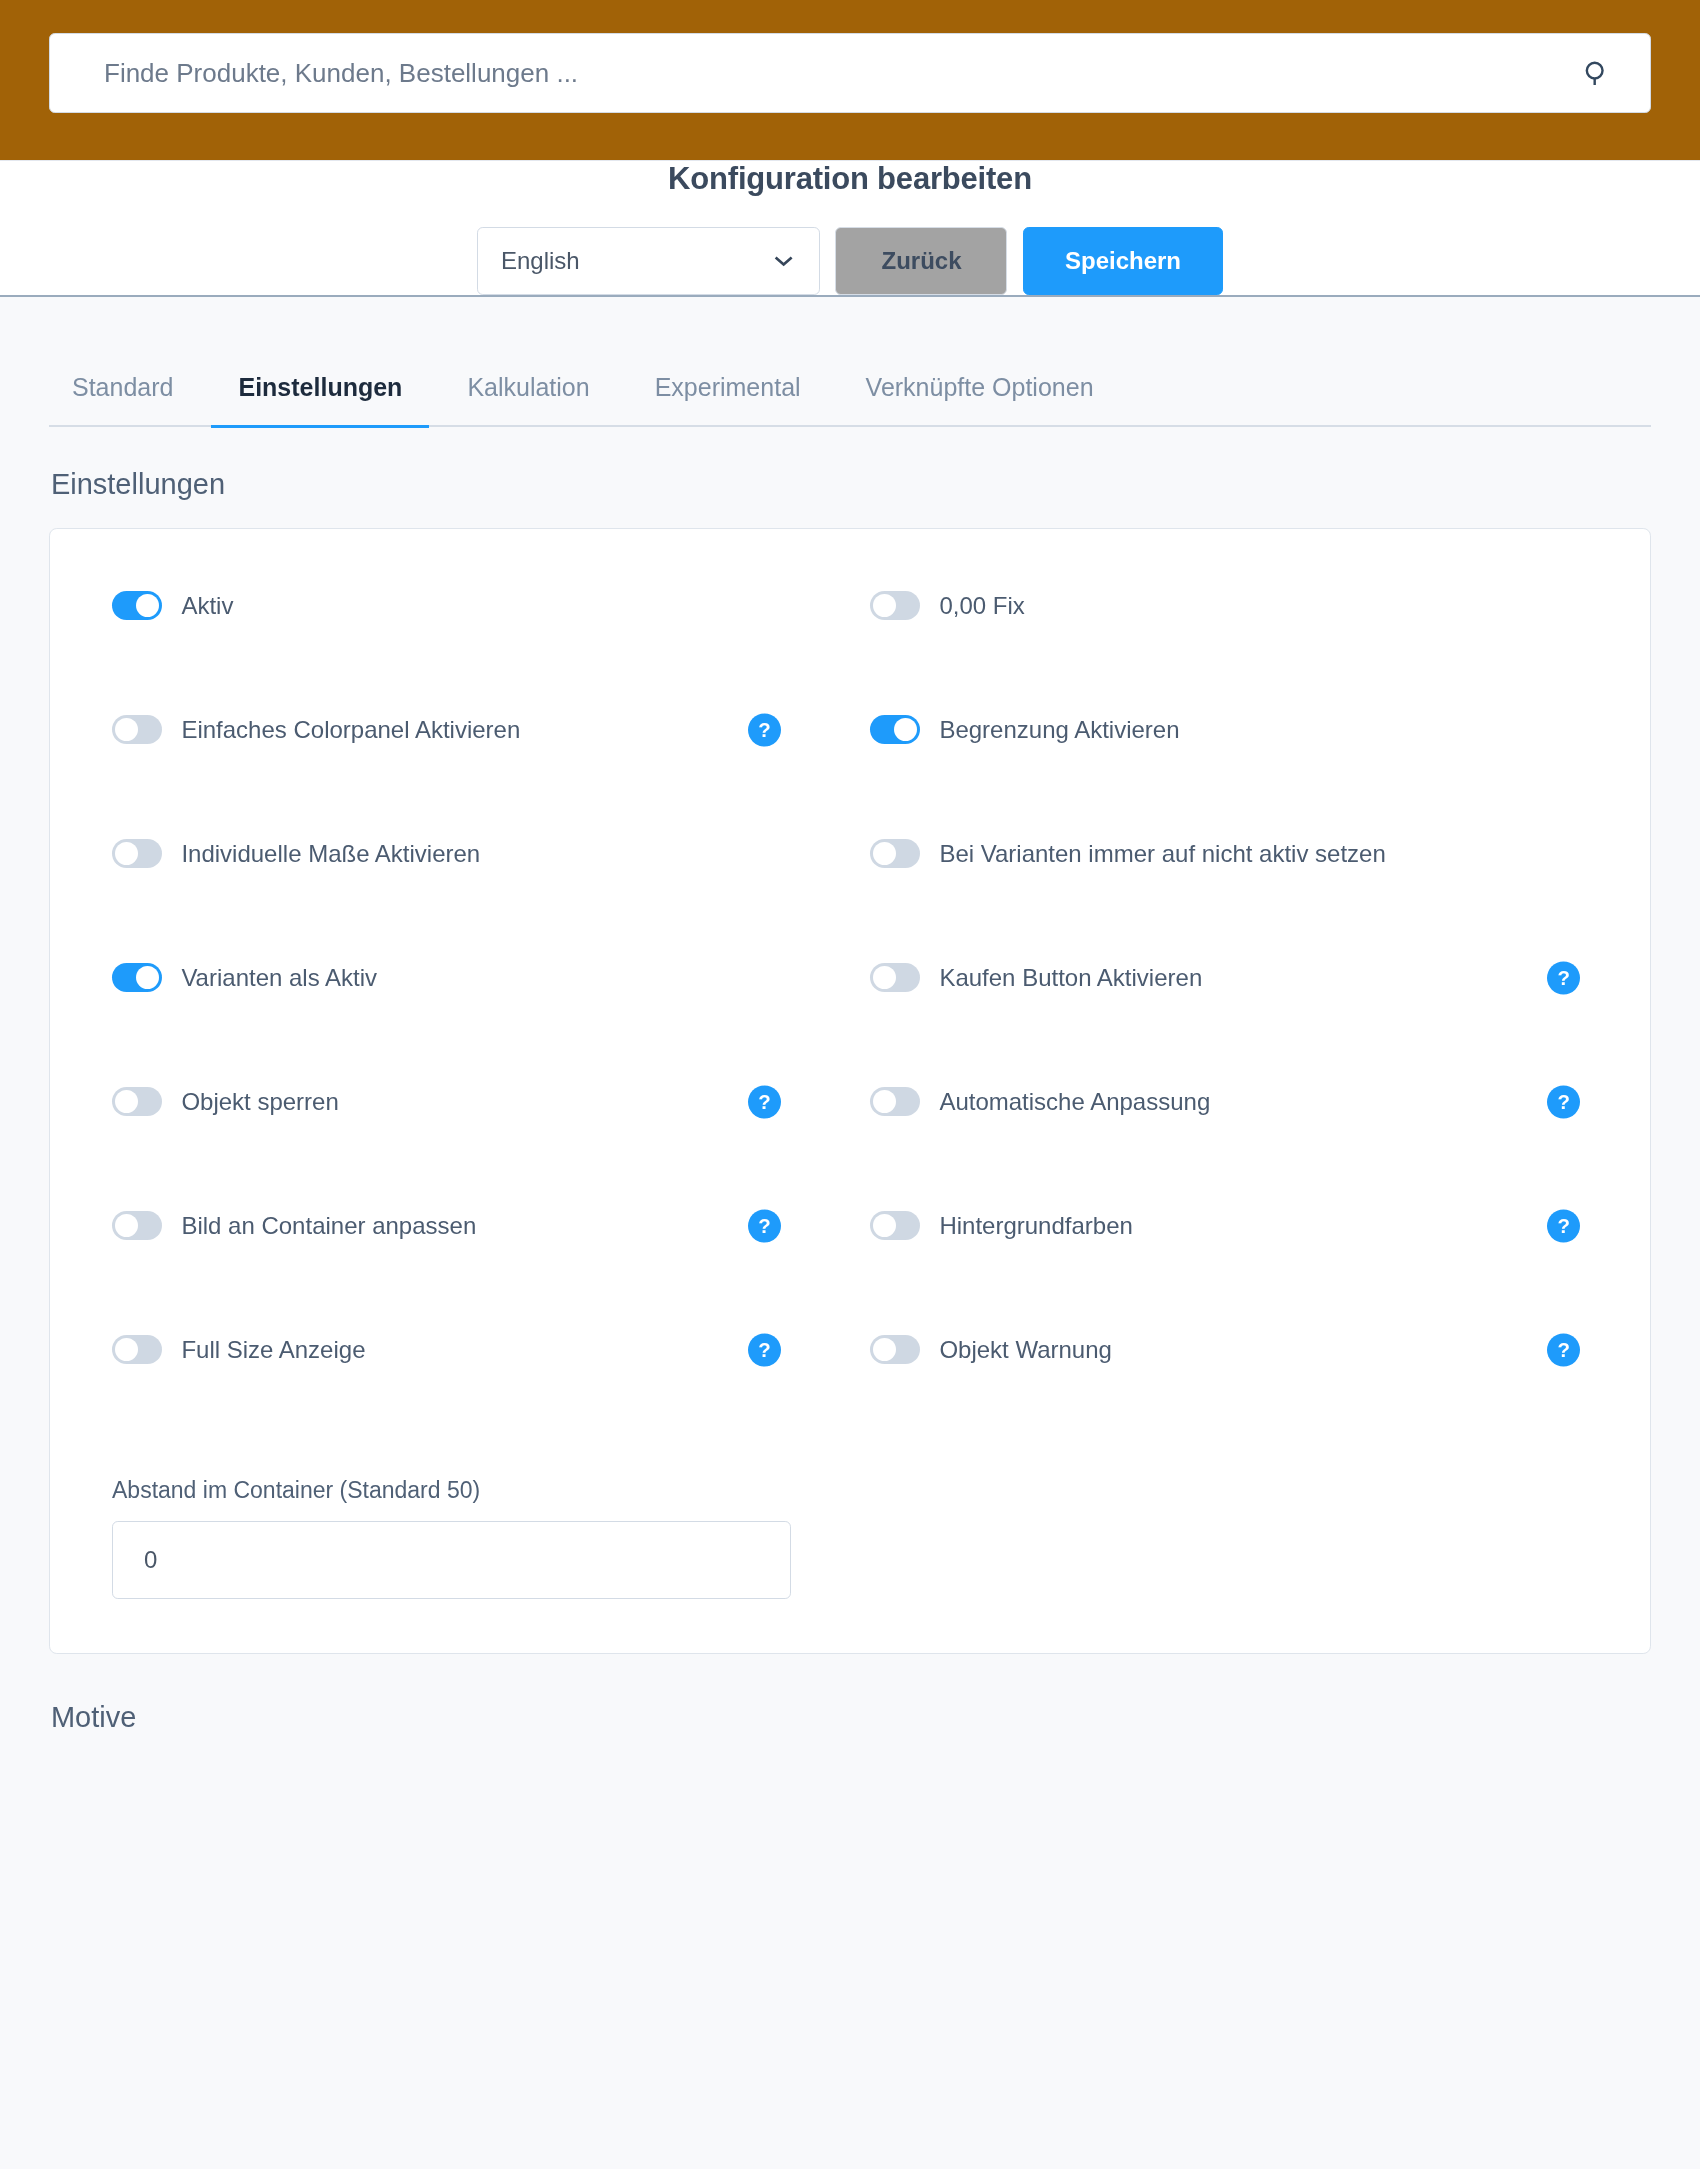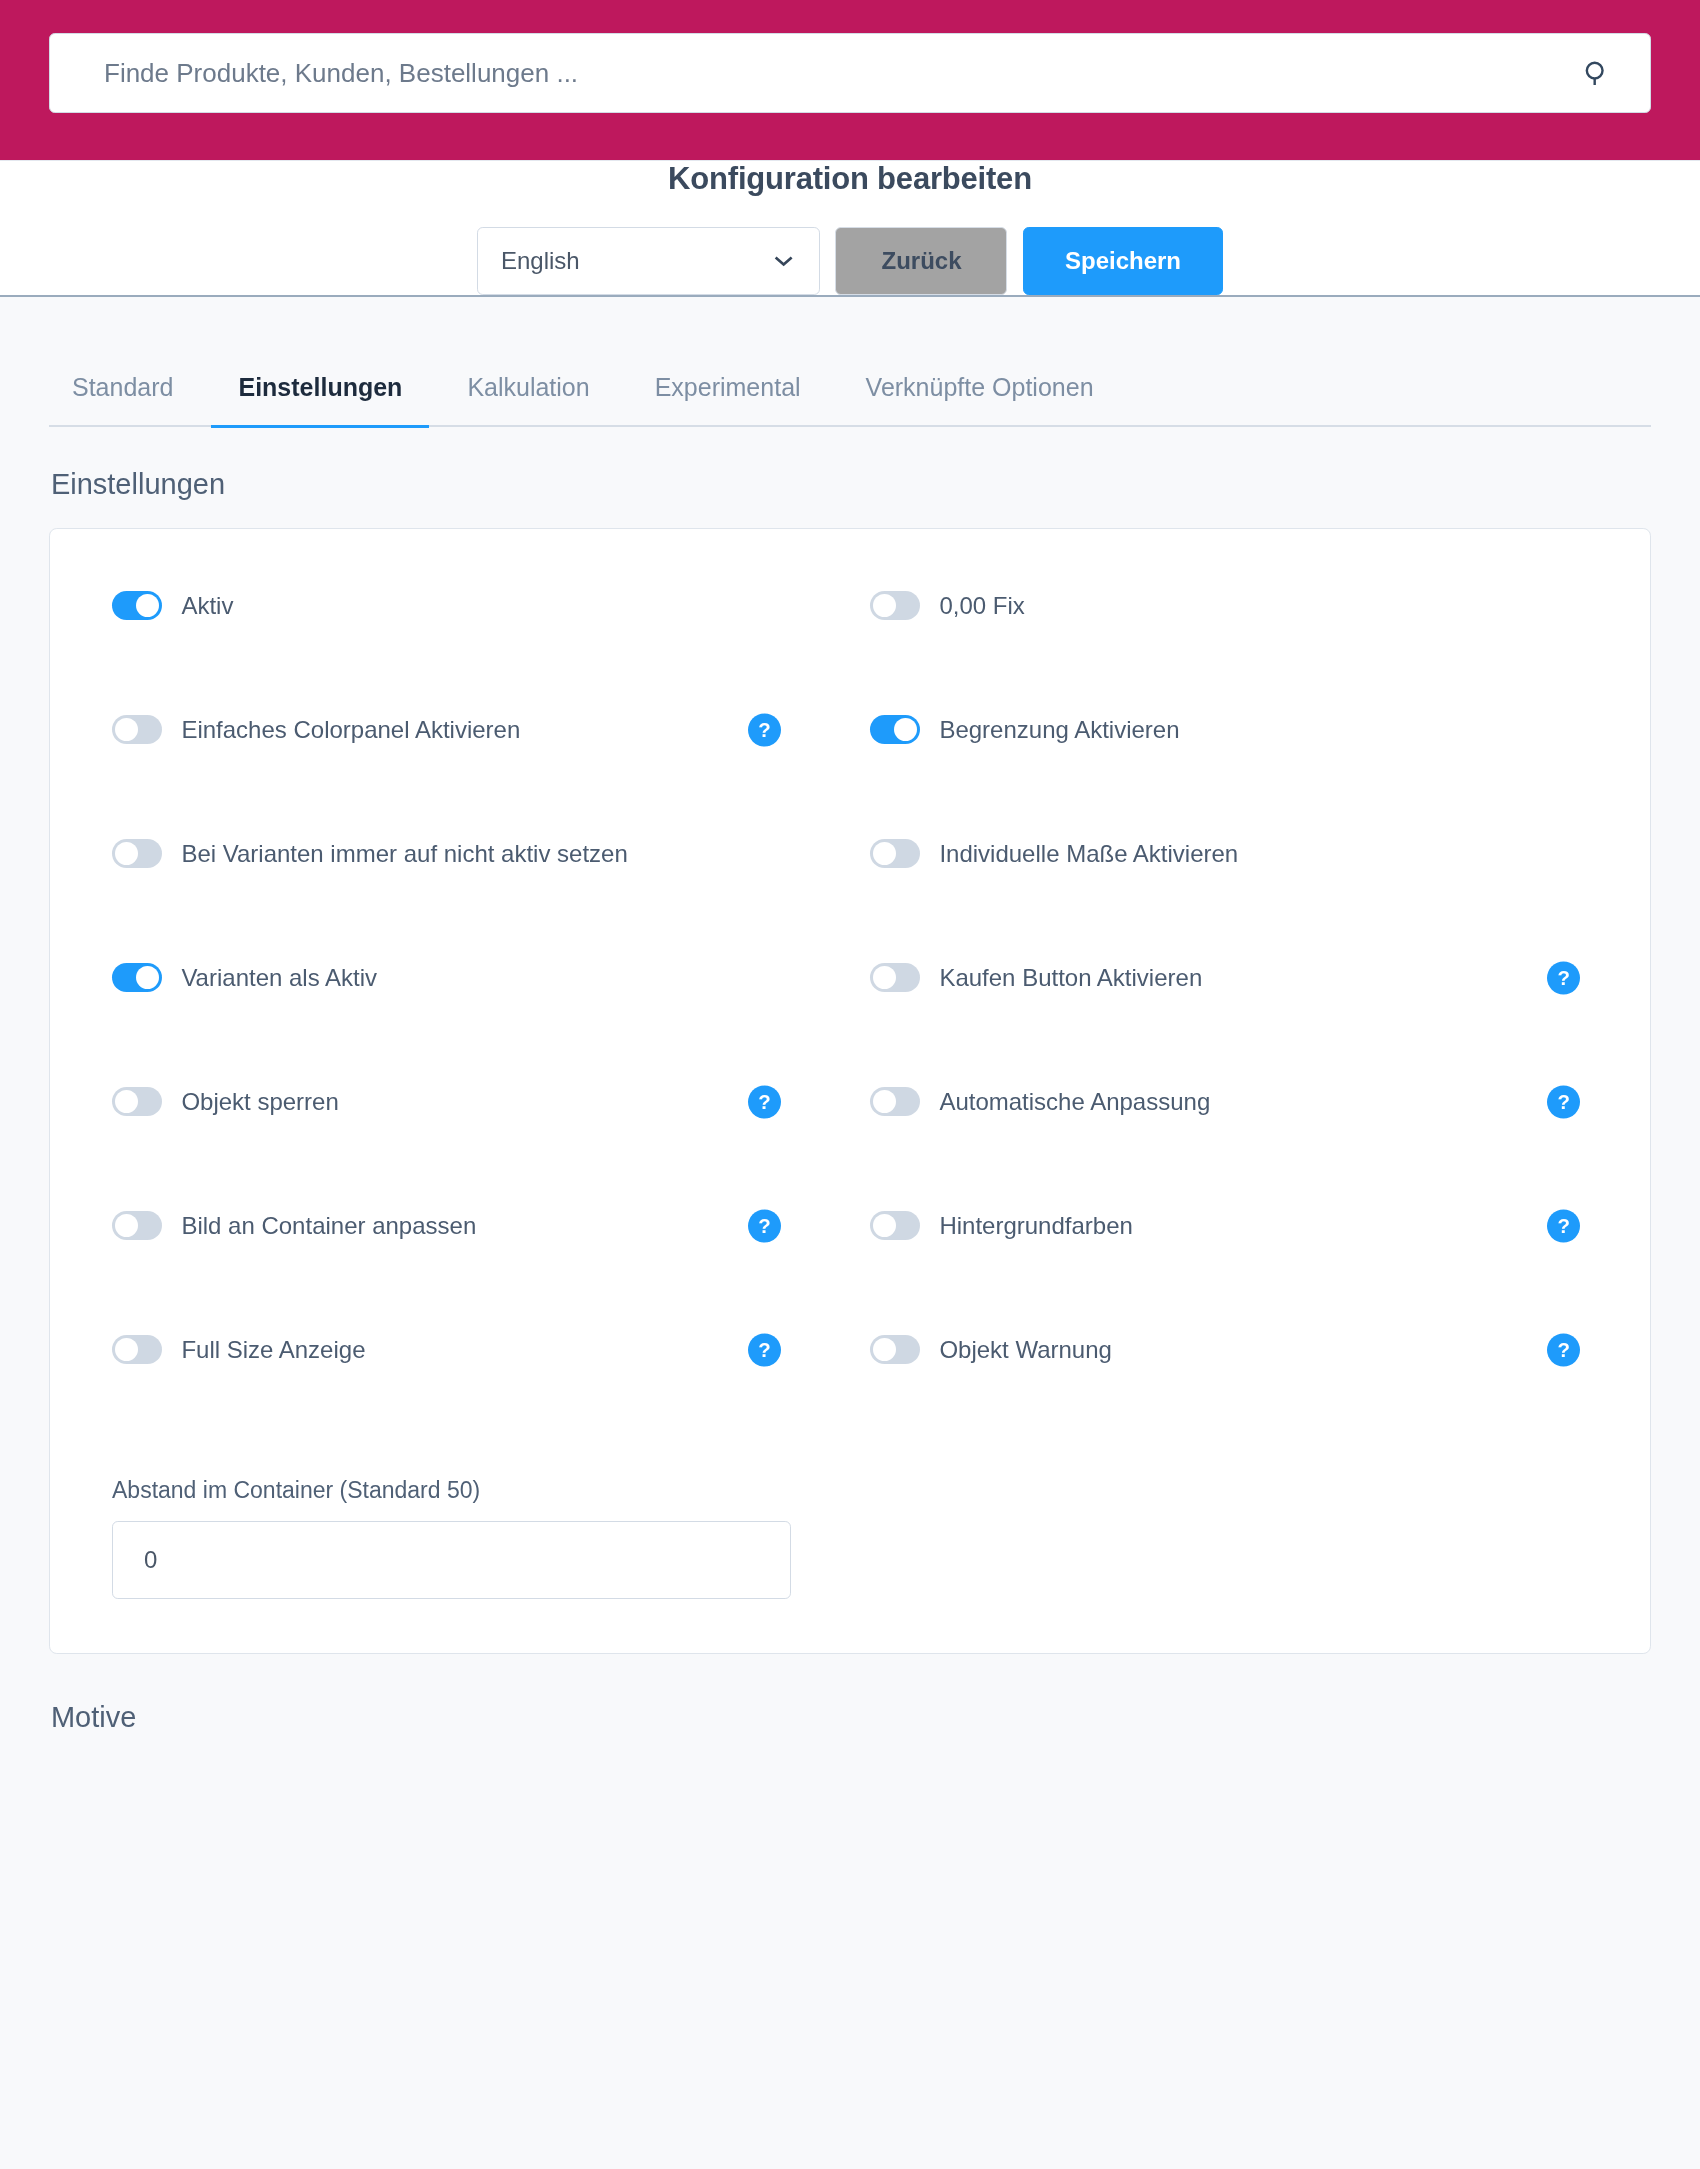--- a/index.html
+++ b/index.html
@@ -6,21 +6,21 @@
   html, body {
     width: 1700px;
     height: 2170px;
     background: #f8f9fb;
     font-family: "Liberation Sans", sans-serif;
     -webkit-font-smoothing: antialiased;
   }
 
   
   .searchbar-wrap {
-    background: #be185d;
+    background: #a16207;
     padding: 33px 49px 33px 49px;
     border-bottom: 1.9px solid #e4e8ef;
     height: 161px;
   }
   .search-box {
     position: relative;
     height: 80px;
     border: 1px solid #d3dbe5;
     border-radius: 5.8px;
     background: #fff;
@@ -318,34 +318,34 @@
           <div class="tcol col-right">
             <div class="inner">
               <div class="switch on">
                 <div class="knob"></div>
               </div>
               <div class="tlabel">Begrenzung Aktivieren</div>
             </div>
           </div>
         </div>
         <div class="trow">
+          <div class="tcol">
+            <div class="inner">
+              <div class="switch">
+                <div class="knob"></div>
+              </div>
+              <div class="tlabel">Individuelle Maße Aktivieren</div>
+            </div>
+          </div>
           <div class="tcol col-right">
             <div class="inner">
               <div class="switch">
                 <div class="knob"></div>
               </div>
               <div class="tlabel">Bei Varianten immer auf nicht aktiv setzen</div>
-            </div>
-          </div>
-          <div class="tcol">
-            <div class="inner">
-              <div class="switch">
-                <div class="knob"></div>
-              </div>
-              <div class="tlabel">Individuelle Maße Aktivieren</div>
             </div>
           </div>
         </div>
         <div class="trow">
           <div class="tcol">
             <div class="inner">
               <div class="switch on">
                 <div class="knob"></div>
               </div>
               <div class="tlabel">Varianten als Aktiv</div>

